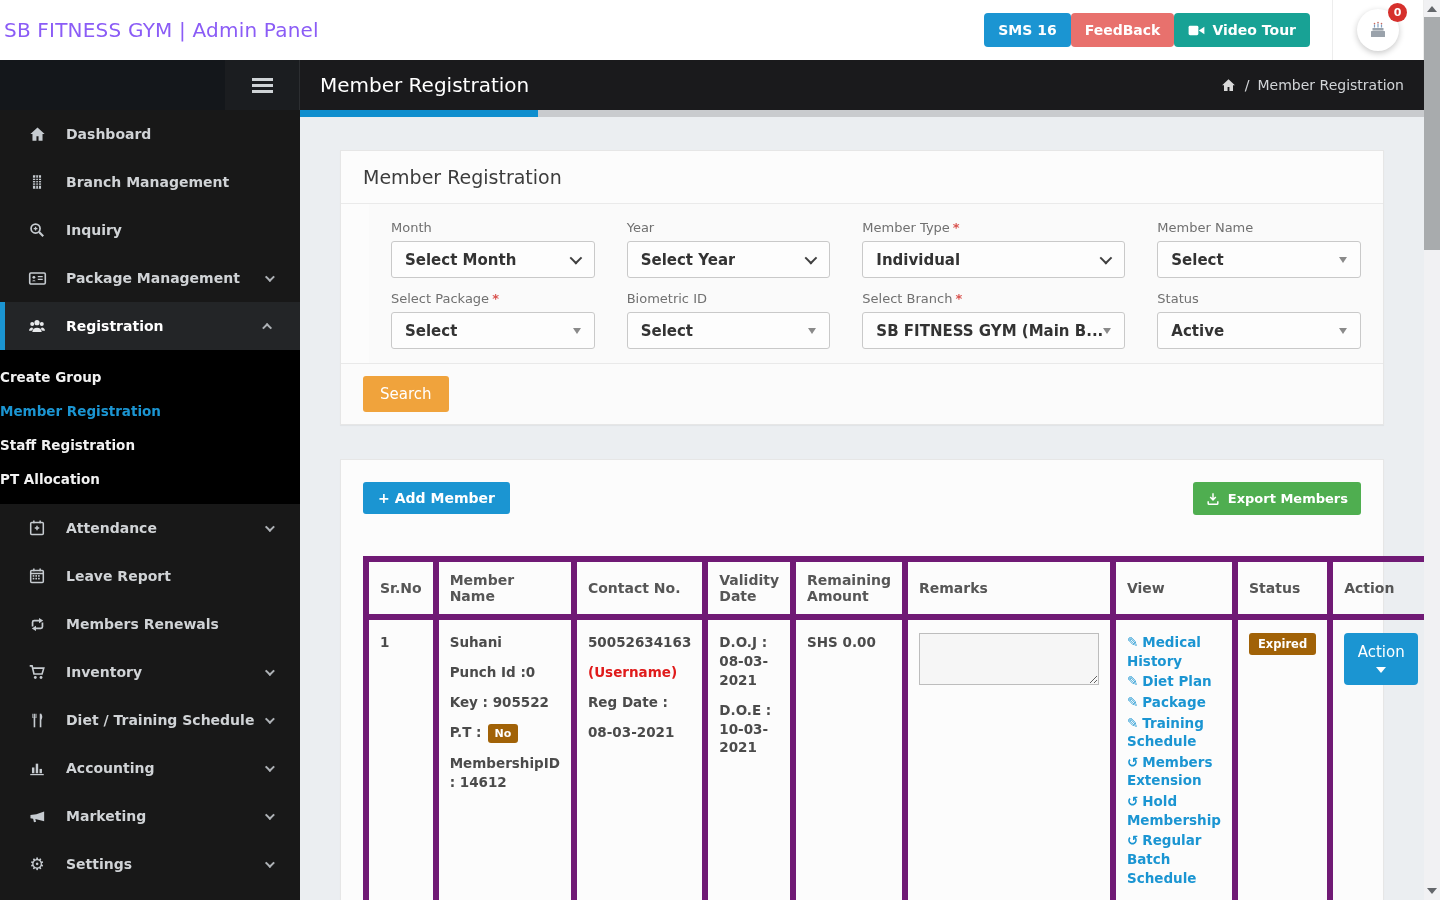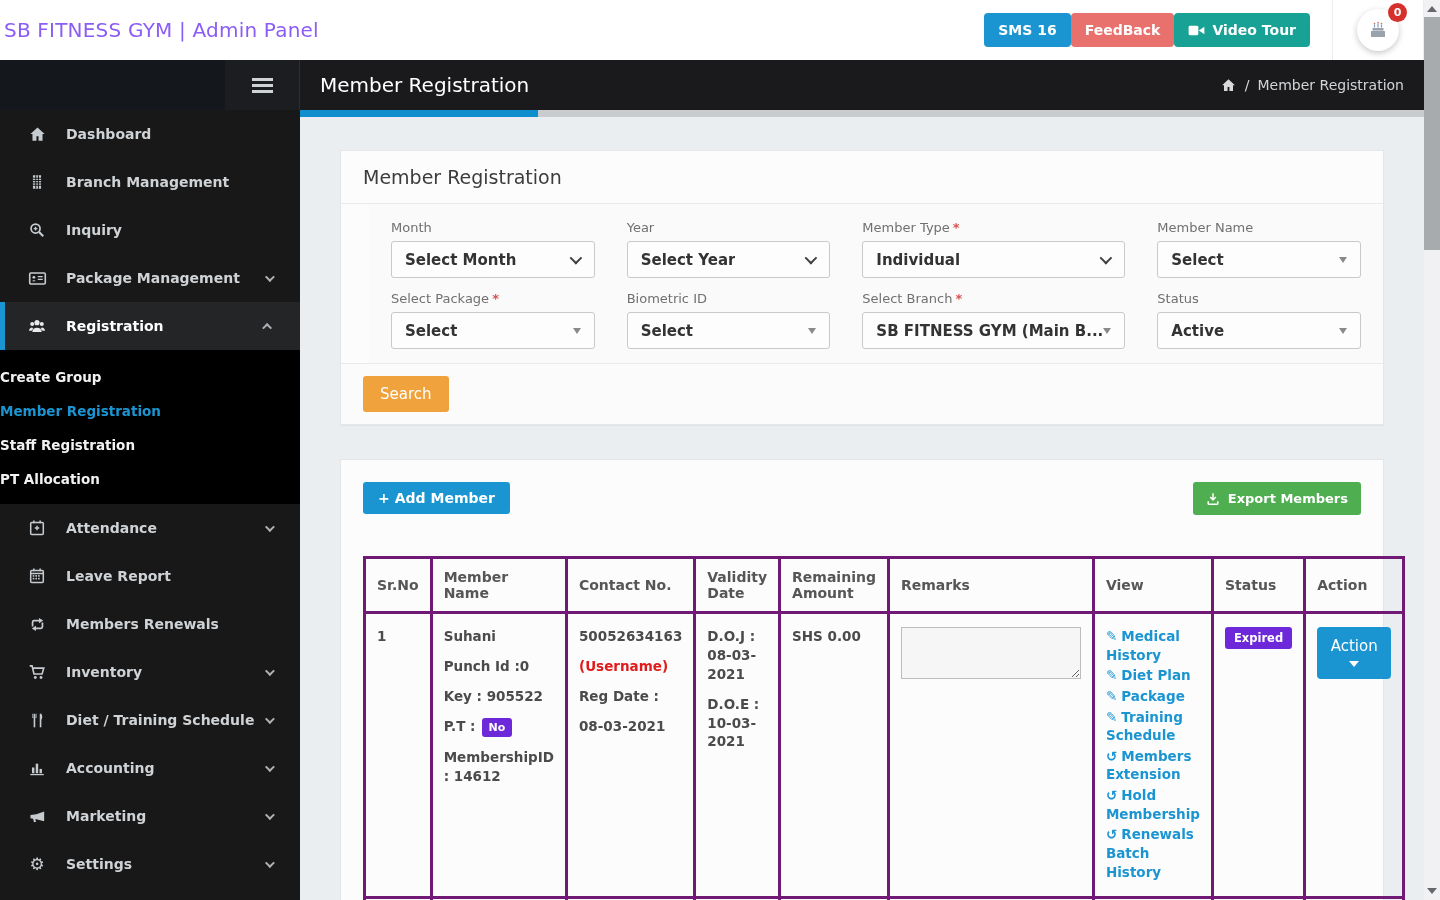--- a/index.html
+++ b/index.html
@@ -74,27 +74,27 @@
   .search-row { border-top:1px solid #e9e9e9; background:#fbfbfb; padding:12px 22px; }
   .btn-search { background:#f0a33c; border:none; color:#fff; font-size:15px; padding:9px 17px; border-radius:3px; font-family:inherit; cursor:pointer; }
 
   .card2 { margin-top:34px; padding:22px; }
   .toolbar { display:flex; align-items:flex-start; }
   .btn-add { background:#1b95d2; border:none; color:#fff; font-size:14px; font-weight:700; padding:8px 15px; border-radius:3px; font-family:inherit; display:flex; align-items:center; gap:5px; cursor:pointer; }
   .toolbar .right { margin-left:auto; display:flex; gap:17px; }
   .btn-green { background:#4fae50; border:none; color:#fff; font-size:13px; font-weight:700; padding:9px 13px; border-radius:3px; font-family:inherit; display:flex; align-items:center; gap:8px; cursor:pointer; }
 
   table.members { width:100%; border-collapse:collapse; margin-top:41px; }
-  .members th, .members td { border:3px solid #701a75; text-align:left; }
+  .members th, .members td { border:6px solid #701a75; text-align:left; }
   .members th { font-size:14px; font-weight:700; color:#565656; padding:10px 11px; vertical-align:middle; }
   .members td { font-size:13.5px; font-weight:700; color:#4b4b4b; padding:13px 11px; vertical-align:top; line-height:1.4; }
   .cell-line { margin-bottom:11px; }
   .cell-line:last-child { margin-bottom:0; }
   .red-text { color:#e01b1b; }
-  .badge { display:inline-block; background:#6d28d9; color:#fff; border-radius:3px; }
+  .badge { display:inline-block; background:#a16207; color:#fff; border-radius:3px; }
   .badge.no { font-size:11px; font-weight:700; padding:2px 7px; margin-left:6px; }
   .badge.status { font-size:11.5px; font-weight:700; padding:3px 9px; }
   .remarks-ta { width:180px; height:52px; background:#f6f6f6; border:1px solid #bdbdbd; resize:both; font-family:inherit; font-size:13px; color:#555; padding:4px 6px; }
   .view-cell a { display:block; color:#1b95d2; text-decoration:none; font-weight:700; font-size:13.5px; line-height:1.38; margin-bottom:2px; }
   .view-cell .vicon { margin-right:4px; }
   .btn-action { background:#1b95d2; border:none; color:#fff; width:74px; padding:10px 0 12px; border-radius:4px; font-family:inherit; font-size:15px; display:flex; flex-direction:column; align-items:center; gap:6px; cursor:pointer; }
   .caret-down { width:0; height:0; border-left:5px solid transparent; border-right:5px solid transparent; border-top:6px solid #fff; }
 
   
   .scrollbar { width:16px; height:900px; background:#f1f1f3; position:relative; flex:none; }
@@ -495,21 +495,21 @@
                   <td>
                     <textarea class="remarks-ta" style=""></textarea>
                   </td>
                   <td class="view-cell">
                     <a href="#"><span class="vicon">✎</span><span>Medical History</span></a>
                     <a href="#"><span class="vicon">✎</span><span>Diet Plan</span></a>
                     <a href="#"><span class="vicon">✎</span><span>Package</span></a>
                     <a href="#"><span class="vicon">✎</span><span>Training Schedule</span></a>
                     <a href="#"><span class="vicon">↺</span><span>Members Extension</span></a>
                     <a href="#"><span class="vicon">↺</span><span>Hold Membership</span></a>
-                    <a href="#"><span class="vicon">↺</span><span>Renewals Batch History</span></a>
+                    <a href="#"><span class="vicon">↺</span><span>Regular Batch Schedule</span></a>
                   </td>
                   <td>
                     <span class="badge status">Expired</span>
                   </td>
                   <td>
                     <button class="btn-action">
                       <span>Action</span>
                       <span class="caret-down"></span>
                     </button>
                   </td>

